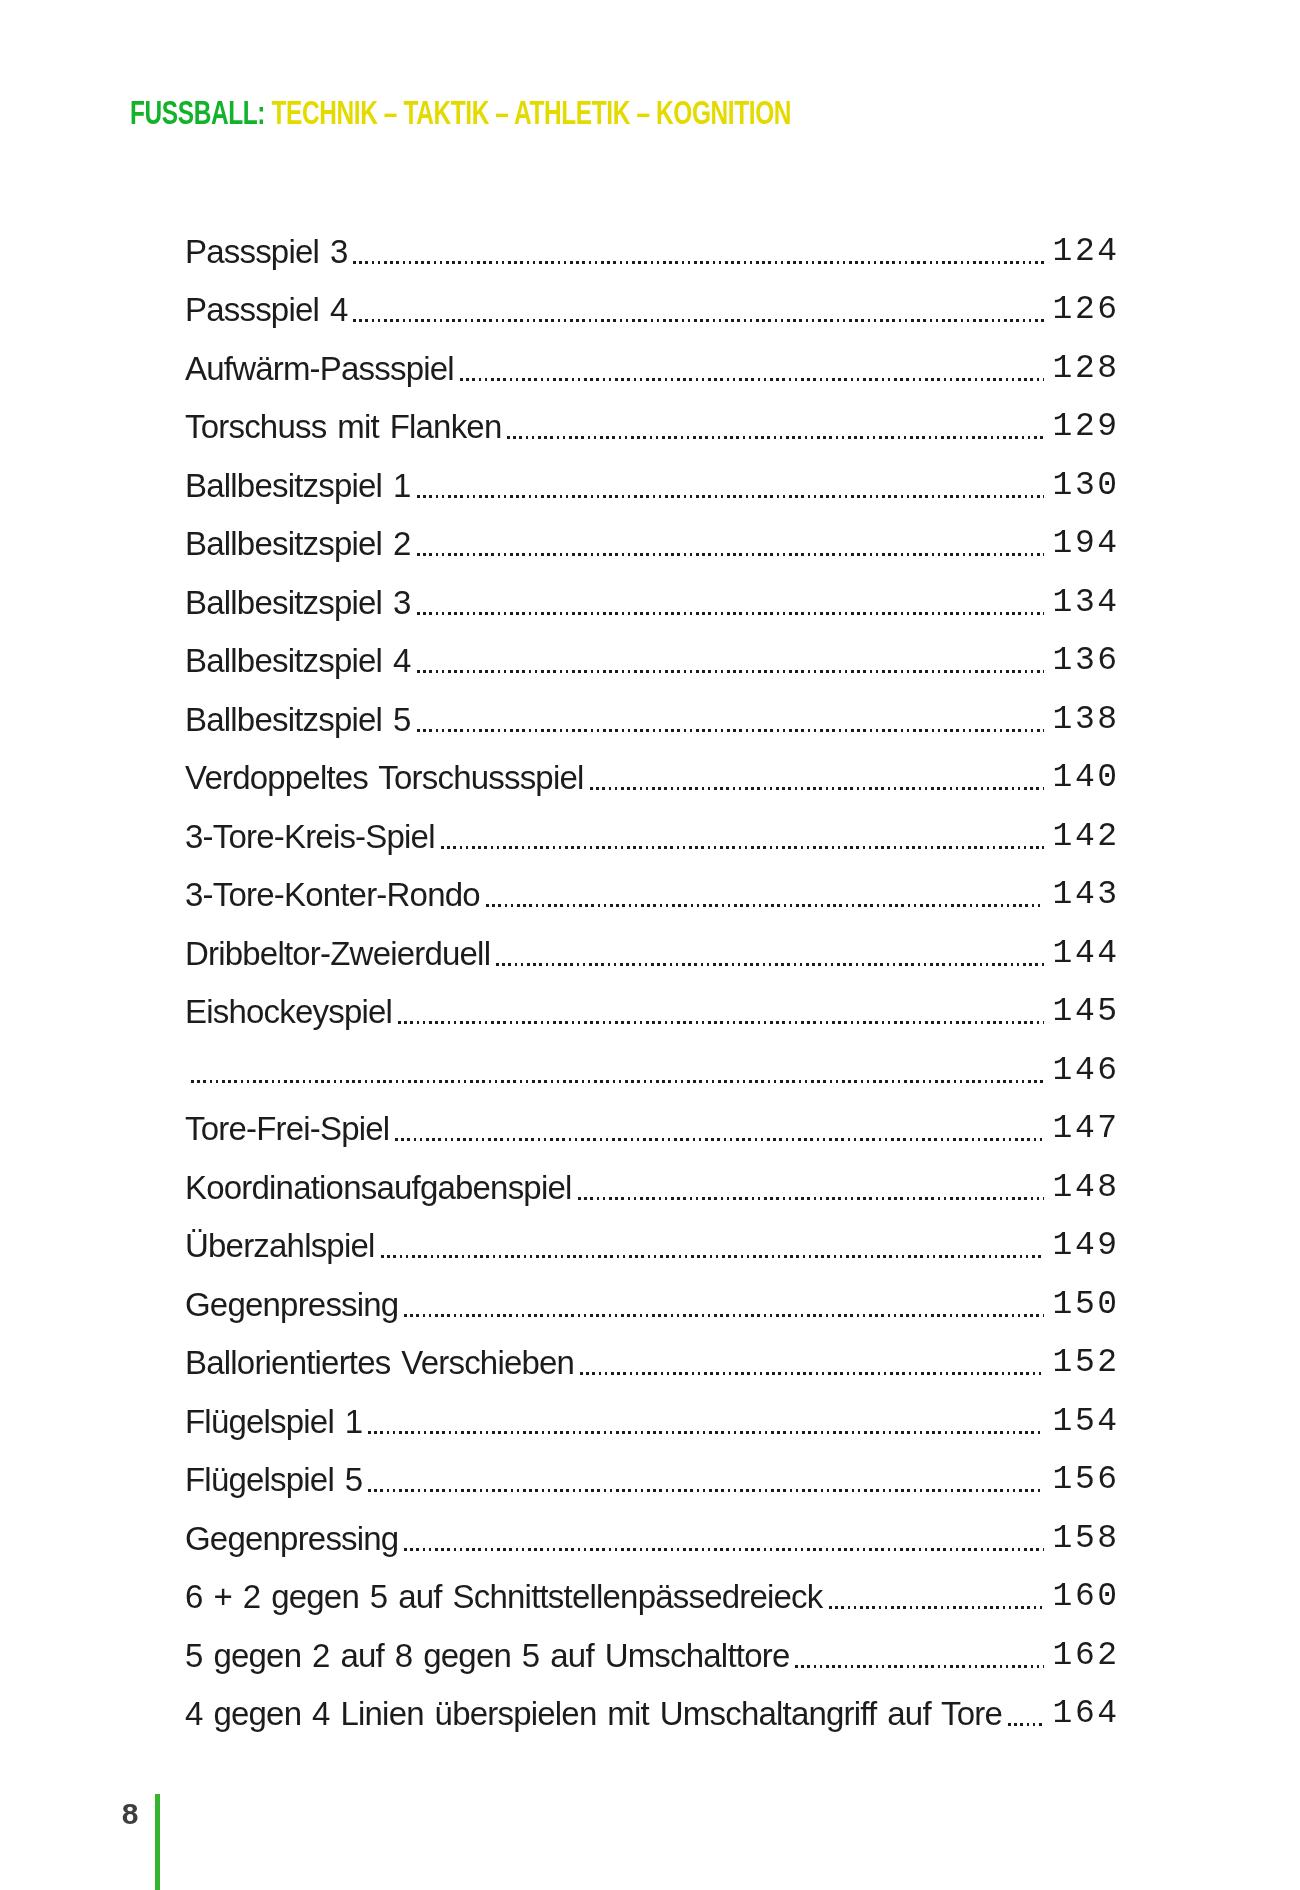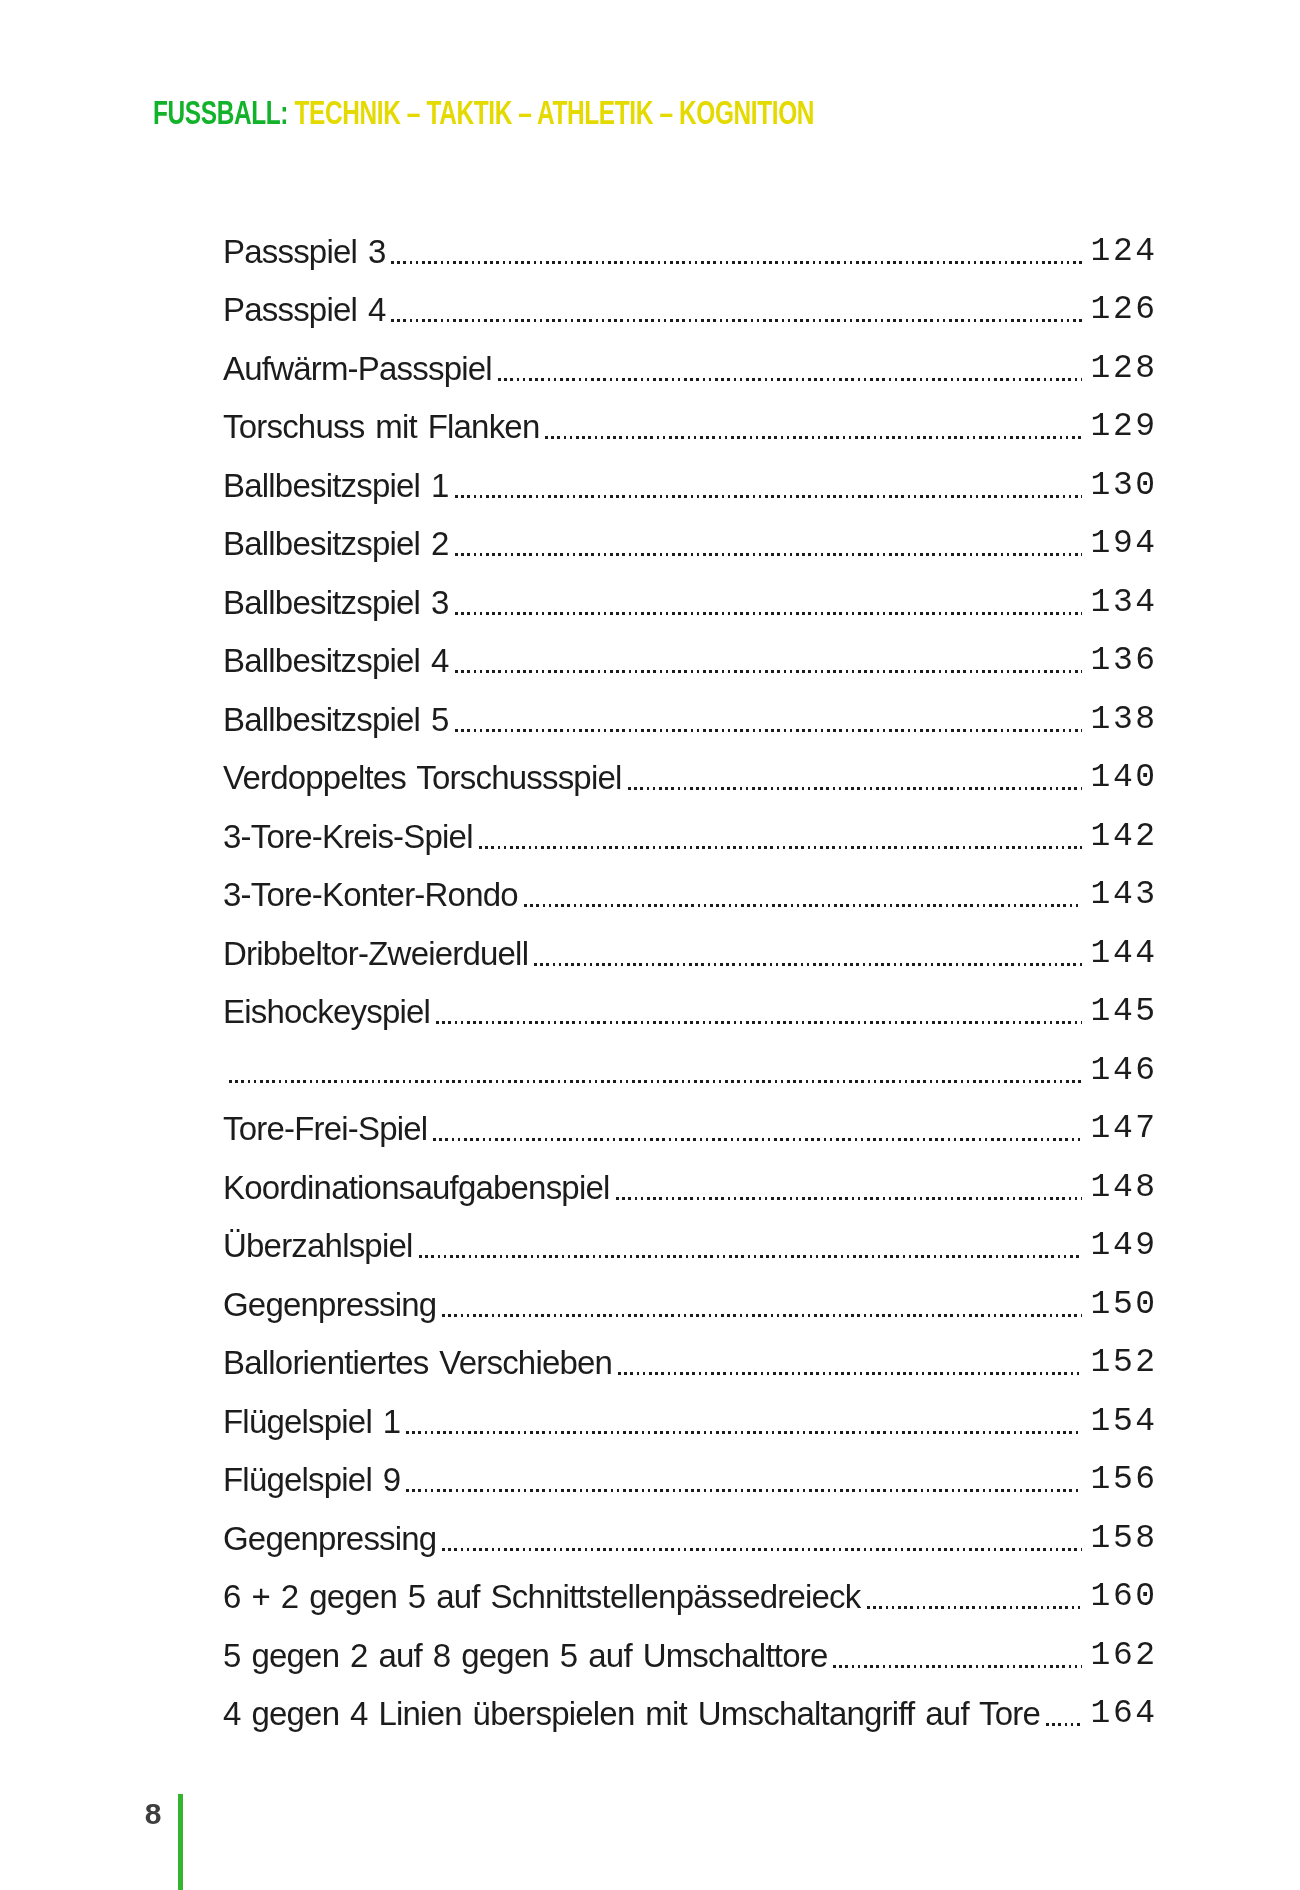--- a/index.html
+++ b/index.html
@@ -5,36 +5,35 @@
   * { margin: 0; padding: 0; box-sizing: border-box; }
   html, body { background: #ffffff; }
   body {
     width: 1300px; height: 1890px;
     font-family: "Liberation Sans", sans-serif;
     position: relative; overflow: hidden;
   }
   .page {
     position: absolute; inset: 0;
     background: #ffffff;
-    margin-left: 23px;
   }
   
   .book-header {
     position: absolute; left: 130px; top: 96px;
     font-size: 33px; font-weight: bold;
     letter-spacing: -0.5px; white-space: nowrap;
     transform: scaleX(0.74); transform-origin: left top;
     line-height: 1.0;
   }
   .book-header .hdr-green  { color: var(--header-green, #12b22a); }
   .book-header .hdr-yellow { color: var(--header-yellow, #e4da00); }
 
   
   .toc {
-    position: absolute; left: 200px; top: 222px; width: 932px;
+    position: absolute; left: 185px; top: 222px; width: 932px;
   }
   .toc-row {
     display: flex; align-items: center;
     height: 58.5px;
     font-size: 33px; line-height: 1;
     letter-spacing: -0.8px; word-spacing: 2.5px;
     color: var(--text, #1c1c1c);
     white-space: nowrap;
   }
   .toc-title { flex: 0 0 auto; }
@@ -176,21 +175,21 @@
         <span class="toc-title">Ballorientiertes Verschieben</span>
         <span class="toc-dots"></span>
         <span class="toc-page">152</span>
       </div>
       <div class="toc-row">
         <span class="toc-title">Flügelspiel 1</span>
         <span class="toc-dots"></span>
         <span class="toc-page">154</span>
       </div>
       <div class="toc-row">
-        <span class="toc-title">Flügelspiel 9</span>
+        <span class="toc-title">Flügelspiel 5</span>
         <span class="toc-dots"></span>
         <span class="toc-page">156</span>
       </div>
       <div class="toc-row">
         <span class="toc-title">Gegenpressing</span>
         <span class="toc-dots"></span>
         <span class="toc-page">158</span>
       </div>
       <div class="toc-row">
         <span class="toc-title">6 + 2 gegen 5 auf Schnittstellenpässedreieck</span>

